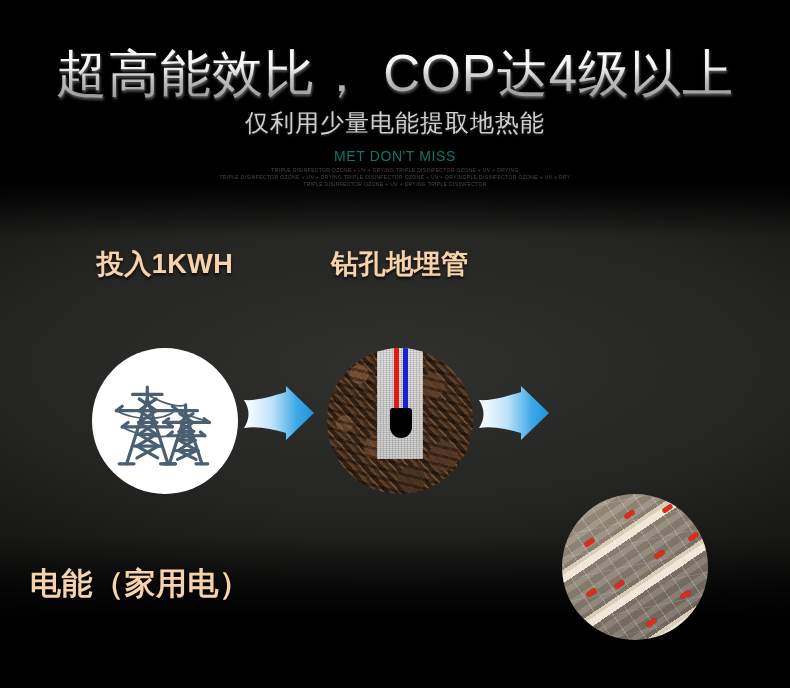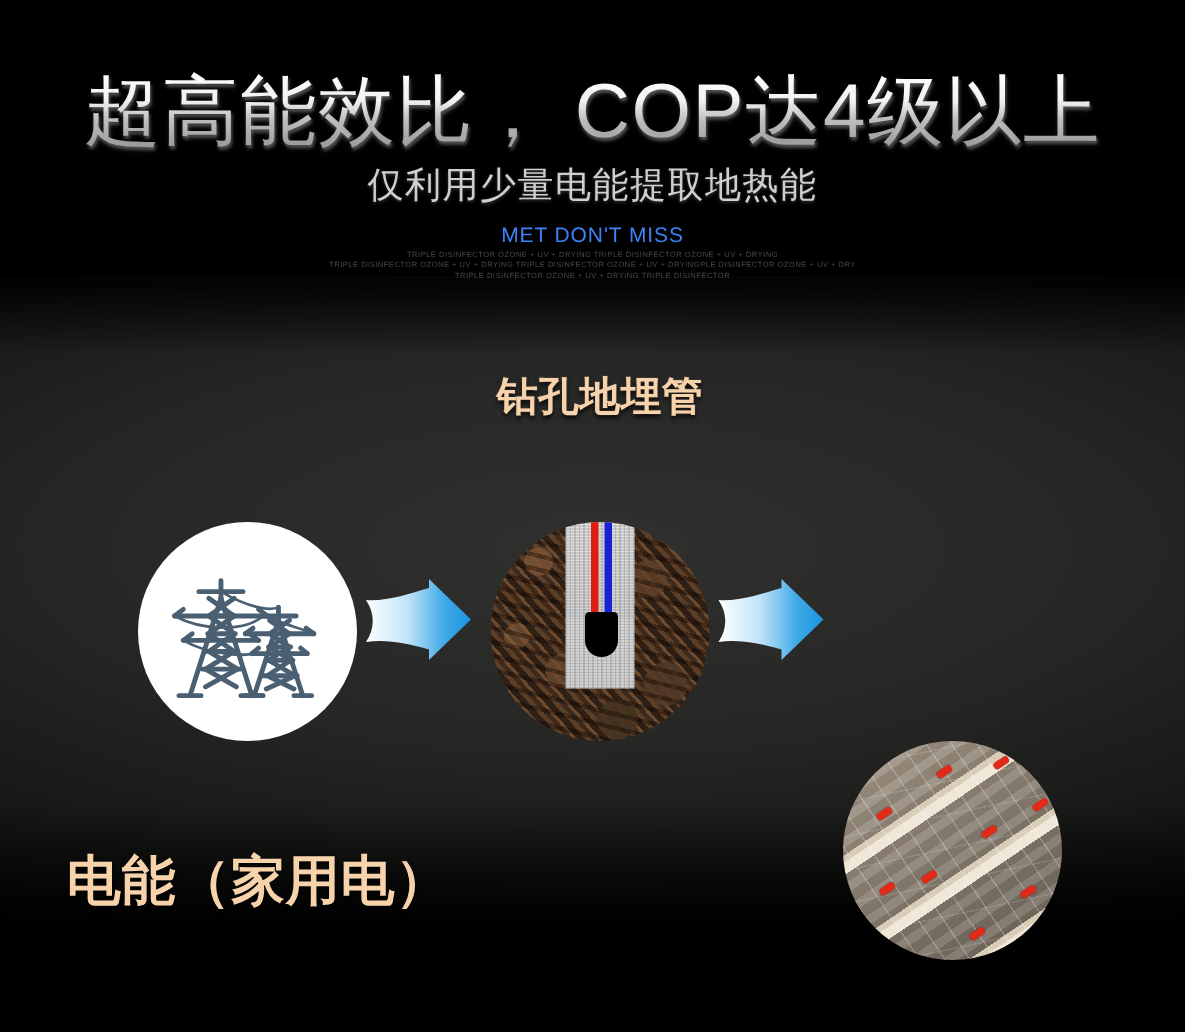--- a/index.html
+++ b/index.html
@@ -41,21 +41,21 @@
     white-space:nowrap;
   }
   .sub-title {
     margin-top:6px;
     font-size:24px; font-weight:400; letter-spacing:1px;
     color:#cfcfcf;
     filter:drop-shadow(0 1px 1px rgba(90,90,90,.6));
   }
   .eyebrow {
     margin-top:9px;
-    font-size:14px; letter-spacing:.6px; color:#3b82f6; font-weight:400;
+    font-size:14px; letter-spacing:.6px; color:#0f766e; font-weight:400;
   }
   .micro-block { margin-top:3px; }
   .micro-line {
     font-size:5px; line-height:7px; letter-spacing:.35px;
     color:#4b4a48; white-space:nowrap;
   }
 
   
   .step-heads {
     position:absolute; left:0; right:0; top:246px; height:42px; z-index:3;
@@ -155,22 +155,22 @@
 
   
   .arrow { position:absolute; top:386px; width:74px; height:56px; z-index:4; }
   .a1 { left:242px; }
   .a2 { left:477px; }
   .arrow svg { width:100%; height:100%; display:block; }
 
   
   .captions { position:absolute; left:0; right:0; top:563px; height:40px; z-index:3; }
   .caption {
-    position:absolute; top:0; width:270px; text-align:right;
-    font-size:36px; font-weight:bold; letter-spacing:.5px;
+    position:absolute; top:0; width:270px; text-align:left;
+    font-size:31px; font-weight:bold; letter-spacing:.5px;
     color:#f7d3ac;
     text-shadow:0 2px 3px rgba(0,0,0,.85);
   }
   .cp1 { left:30px; }
   .cp2 { left:265px; }
   .cp3 { left:500px; }
 </style>
 </head>
 <body>
 
@@ -183,20 +183,21 @@
     <div class="sub-title">仅利用少量电能提取地热能</div>
     <div class="eyebrow">MET DON'T MISS</div>
     <div class="micro-block">
       <div class="micro-line">TRIPLE DISINFECTOR  OZONE + UV + DRYING  TRIPLE DISINFECTOR  OZONE + UV + DRYING</div>
       <div class="micro-line">TRIPLE DISINFECTOR  OZONE + UV + DRYING  TRIPLE DISINFECTOR  OZONE + UV + DRYINGPLE DISINFECTOR  OZONE + UV + DRY</div>
       <div class="micro-line">TRIPLE DISINFECTOR  OZONE + UV + DRYING  TRIPLE DISINFECTOR</div>
     </div>
   </div>
 
   <div class="step-heads">
+    <div class="step-head sh1">投入1KWH</div>
     <div class="step-head sh2">钻孔地埋管</div>
   </div>
 
   <div class="circles">
 
     <div class="circle c1 circle-white">
       <span>
         <svg viewBox="0 0 160 132" xmlns="http://www.w3.org/2000/svg">
           <g stroke="#4a5f72" stroke-width="4.4" fill="none" stroke-linecap="round" stroke-linejoin="round">
 

